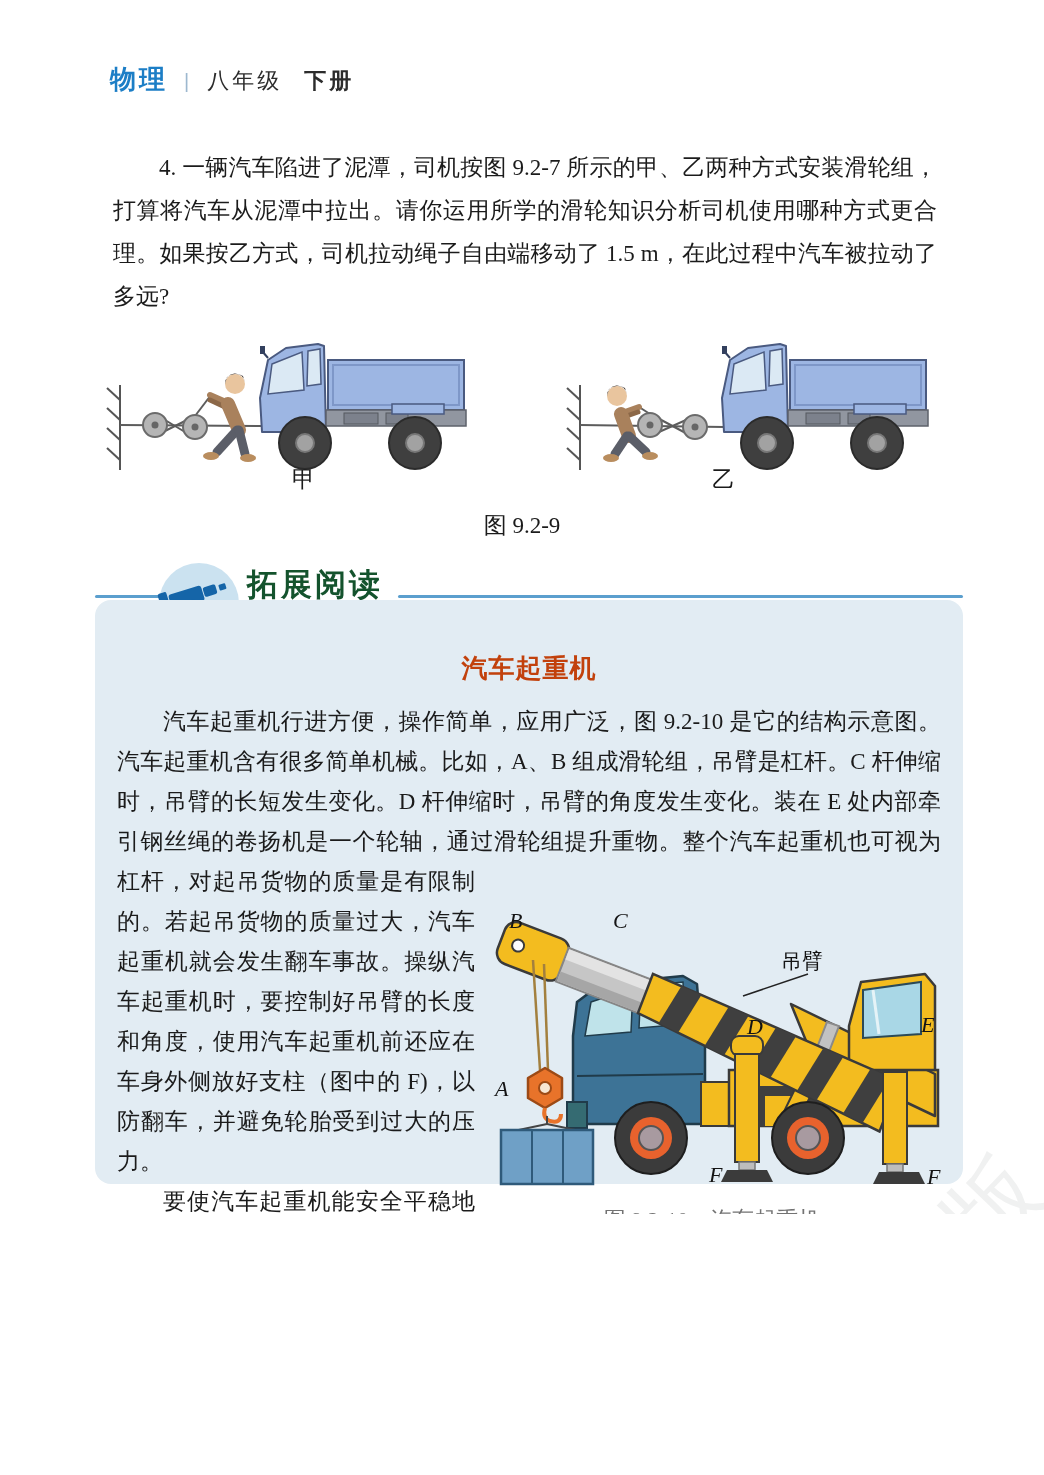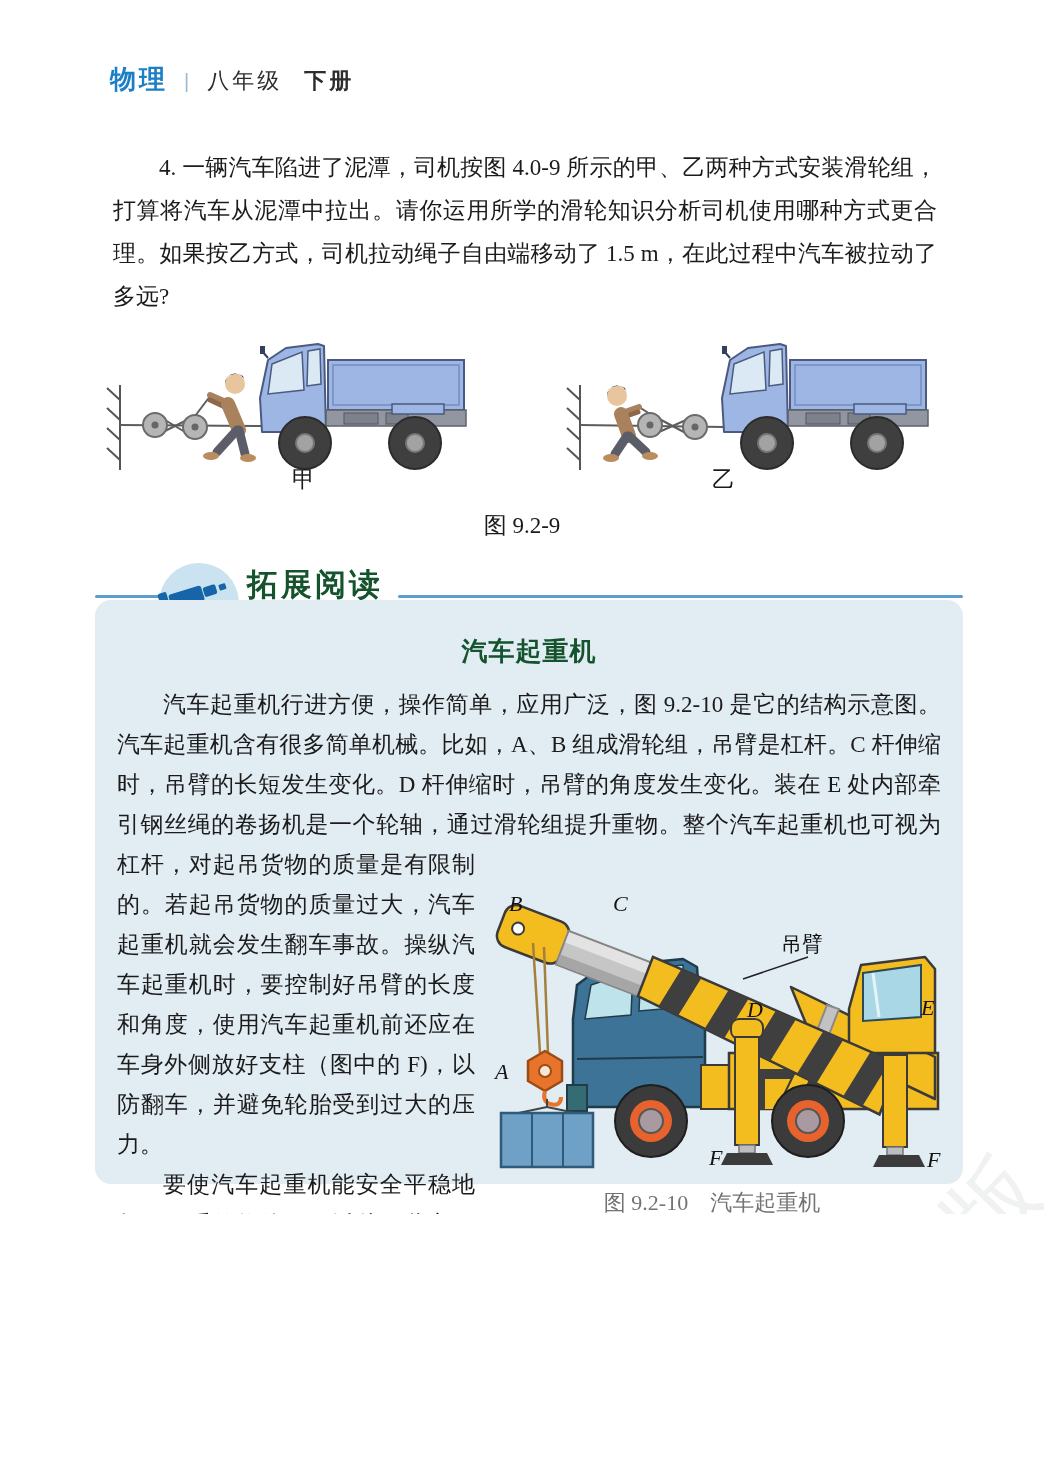--- a/index.html
+++ b/index.html
@@ -39,23 +39,23 @@
                 background:#cbe2f0;}
   .scope-icon{position:absolute;left:52px;top:-4px;}
   .reading-section-title{position:absolute;left:152px;top:8px;
                          font-family:"Liberation Sans", sans-serif;font-weight:bold;
                          font-size:31px;color:#14532d;letter-spacing:3px;}
 
   
   .reading-box{position:absolute;left:95px;top:600px;width:868px;height:584px;
                background:#e2ecf3;border-radius:16px;box-sizing:border-box;
                padding:0 22px;}
-  .reading-title{margin:34px 0 0 0;text-align:center;
+  .reading-title{margin:51px 0 0 0;text-align:center;
                  font-family:"Liberation Sans", sans-serif;font-weight:bold;
-                 font-size:26px;color:#14532d;letter-spacing:1px;}
+                 font-size:26px;color:#c2410c;letter-spacing:1px;}
   .reading-body{margin-top:16px;font-size:23px;line-height:40px;text-align:justify;color:#1b1b1b;}
   .reading-body p{margin:0;text-indent:2em;}
   .crane-float{float:right;width:458px;margin:14px 0 0 8px;}
   .crane-float svg{display:block;}
   .crane-caption{display:block;text-align:center;font-size:22px;color:#737373;
                  margin-top:12px;text-indent:0;}
 
   
   .page-number{position:absolute;left:106px;top:1388px;
                font-family:"Liberation Sans", sans-serif;font-size:26px;color:#222;}
@@ -72,21 +72,21 @@
 
 <div class="page">
 
   <header class="page-header">
     <span class="hdr-subject">物理</span>
     <span class="hdr-divider">|</span>
     <span class="hdr-grade">八年级</span>
     <span class="hdr-volume">下册</span>
   </header>
 
-  <p class="question">4. 一辆汽车陷进了泥潭，司机按图 4.0-9 所示的甲、乙两种方式安装滑轮组，打算将汽车从泥潭中拉出。请你运用所学的滑轮知识分析司机使用哪种方式更合理。如果按乙方式，司机拉动绳子自由端移动了 1.5 m，在此过程中汽车被拉动了多远?</p>
+  <p class="question">4. 一辆汽车陷进了泥潭，司机按图 9.2-7 所示的甲、乙两种方式安装滑轮组，打算将汽车从泥潭中拉出。请你运用所学的滑轮知识分析司机使用哪种方式更合理。如果按乙方式，司机拉动绳子自由端移动了 1.5 m，在此过程中汽车被拉动了多远?</p>
 
   <div class="truck-figure">
 
     <svg class="truck-svg truck-a" width="380" height="150" viewBox="0 0 380 150">
       <g stroke="#555" stroke-width="2">
         <line x1="22" y1="47" x2="22" y2="132"></line>
         <line x1="22" y1="62" x2="9" y2="50"></line>
           <line x1="22" y1="82" x2="9" y2="70"></line>
         <line x1="22" y1="102" x2="9" y2="90"></line>
           <line x1="22" y1="122" x2="9" y2="110"></line>

